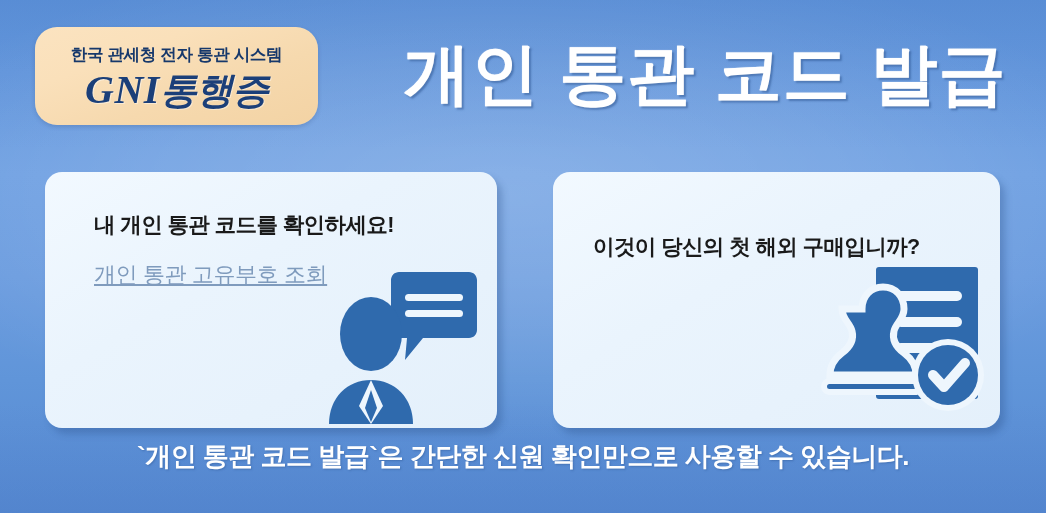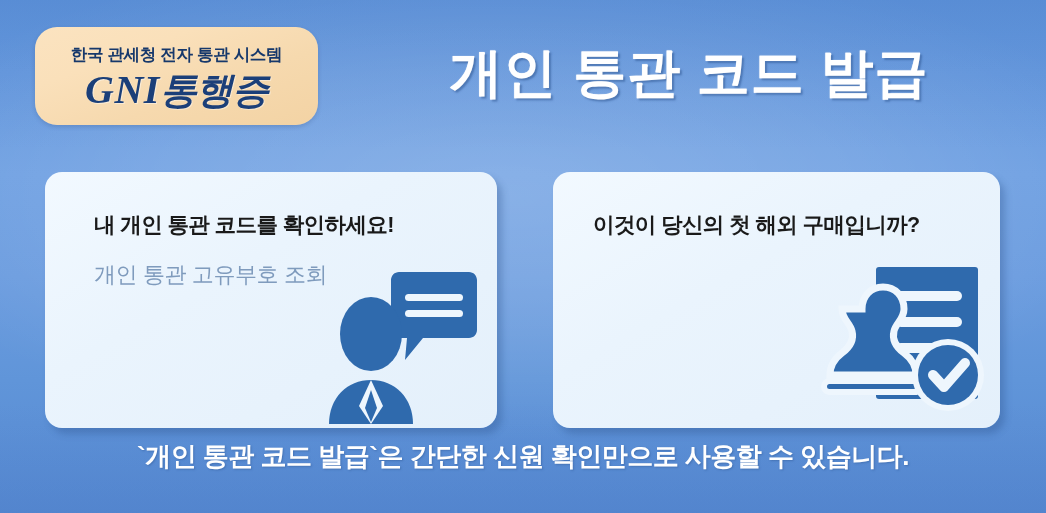--- a/index.html
+++ b/index.html
@@ -95,28 +95,28 @@
     font-weight: 700;
     font-size: 37px;
     letter-spacing: -1px;
     text-shadow: 1px 1px 0 rgba(255,255,255,0.4);
     font-style: italic;
   }
 
   
   .hero-title {
     position: absolute;
-    left: 356px;
+    left: 372px;
     top: 24px;
     width: 666px;
     height: 100px;
     display: flex;
     align-items: center;
     justify-content: center;
-    font-size: 53px;
+    font-size: 67px;
     font-weight: 700;
     color: #ffffff;
     letter-spacing: 1px;
     white-space: nowrap;
     text-shadow:
       2px 2px 2px rgba(45,85,145,0.55),
       0 0 1px rgba(255,255,255,0.9);
   }
 
   
@@ -148,22 +148,23 @@
     white-space: nowrap;
   }
   .card-sub {
     margin-top: 20px;
     font-size: 22px;
     font-weight: 400;
     color: #7f9bbd;
     letter-spacing: -0.4px;
     line-height: 1.3;
     white-space: nowrap;
-  }
-  .card-right .card-body { padding-left: 24px; }
+    text-decoration: underline;
+  }
+  .card-right .card-body { padding-left: 24px; margin-top: 22px; }
   .card-right .card-sub { margin-top: 16px; }
 
   .card-art {
     position: absolute;
     z-index: 1;
   }
   .card-left .card-art  { right: 10px; bottom: 4px;  width: 168px; height: 152px; }
   .card-right .card-art { right: 8px;  bottom: 10px; width: 176px; height: 155px; }
 
   

